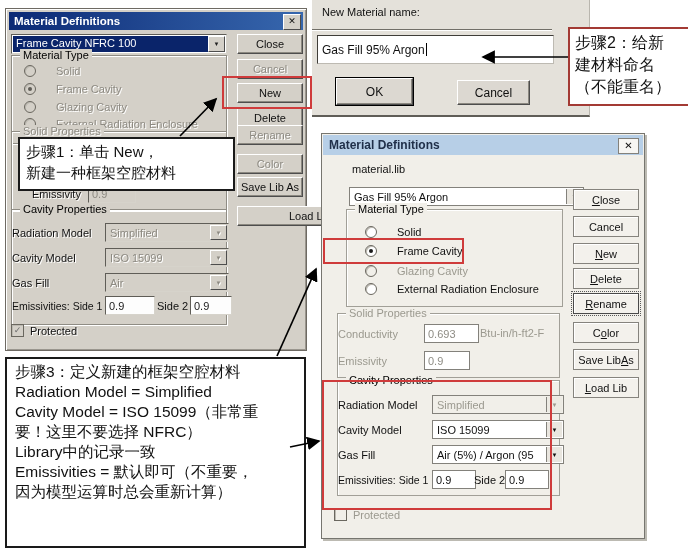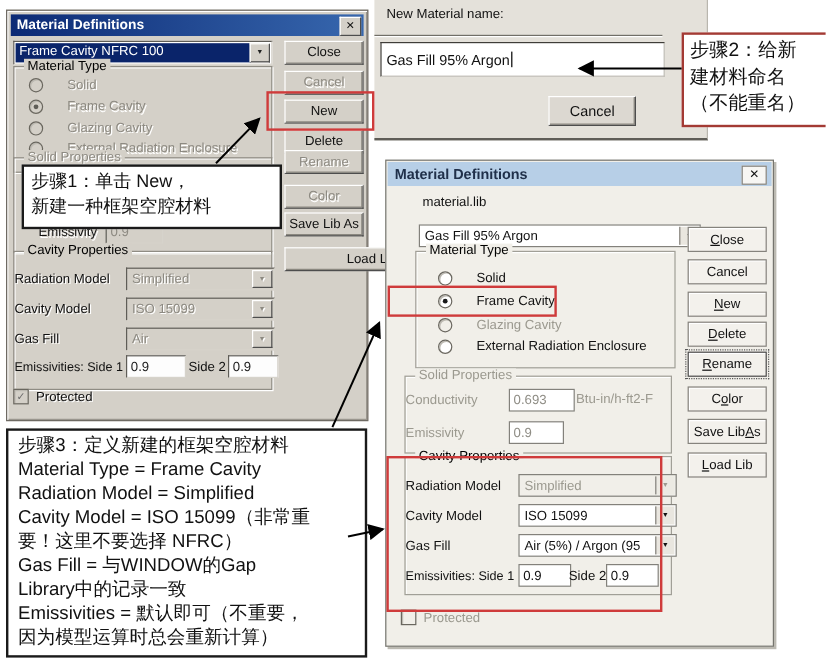--- a/index.html
+++ b/index.html
@@ -171,20 +171,21 @@
   <div class="cnline">新建一种框架空腔材料</div>
 </div>
 
 <div class="abs namepanel" style="left:312px;top:0;width:240px;height:115px;padding-left:37px;">
   <div class="abs lbl" style="left:10px;top:6px;">New Material name:</div>
   <div class="abs groove" style="left:0;top:29px;width:240px;height:0;"></div>
   <div class="abs" style="left:5px;top:35px;width:231px;height:27px;background:#fff;border:1px solid;border-color:#3f3d38 #bdbab2 #bdbab2 #3f3d38;display:flex;align-items:center;padding-left:4px;font-size:12px;color:#111;">
     <span>Gas Fill 95% Argon</span>
       <span class="caret"></span>
   </div>
+  <div class="abs btn9x default" style="left:24px;top:78px;width:75px;height:25px;outline:1px solid #000;">OK</div>
   <div class="abs btn9x" style="left:145px;top:80px;width:71px;height:23px;">Cancel</div>
 </div>
 
 <div class="abs rednote" style="left:568px;top:27px;width:115px;height:69px;padding:3px 5px;font-size:16px;line-height:22px;color:#111;">
   <div class="cnline">步骤2：给新</div>
   <div class="cnline">建材料命名</div>
   <div class="cnline">（不能重名）</div>
 </div>
 
 <div class="abs win7 modern" style="left:321px;top:133px;width:322px;height:404px;">
@@ -265,25 +266,23 @@
   <div class="abs btn7" style="left:251px;top:188px;width:64px;height:19px;">C<u>o</u>lor</div>
   <div class="abs btn7" style="left:251px;top:215px;width:64px;height:19px;">Save Lib <u>A</u>s</div>
   <div class="abs btn7" style="left:251px;top:243px;width:64px;height:19px;"><u>L</u>oad Lib</div>
 </div>
 
 <div class="abs redbox" style="left:323px;top:238px;width:137px;height:22px;"></div>
 <div class="abs redbox" style="left:322px;top:380px;width:226px;height:126px;"></div>
 
 <div class="abs note" style="left:5px;top:357px;width:281px;height:181px;padding:3px 8px;font-size:15.5px;line-height:20px;">
   <div class="cnline">步骤3：定义新建的框架空腔材料</div>
-  <div class="cnline">Material Type = Frame Cavity</div>
   <div class="cnline">Radiation Model = Simplified</div>
   <div class="cnline">Cavity Model = ISO 15099（非常重</div>
   <div class="cnline">要！这里不要选择 NFRC）</div>
-  <div class="cnline">Gas Fill = 与WINDOW的Gap</div>
   <div class="cnline">Library中的记录一致</div>
   <div class="cnline">Emissivities = 默认即可（不重要，</div>
   <div class="cnline">因为模型运算时总会重新计算）</div>
 </div>
 
 <svg id="arrows" width="688" height="556" viewBox="0 0 688 556">
   <defs>
     <marker id="ah" markerWidth="9" markerHeight="8" refX="7" refY="4" orient="auto">
       <path d="M0,0 L8,4 L0,8 Z" fill="#000"></path>
     </marker>

